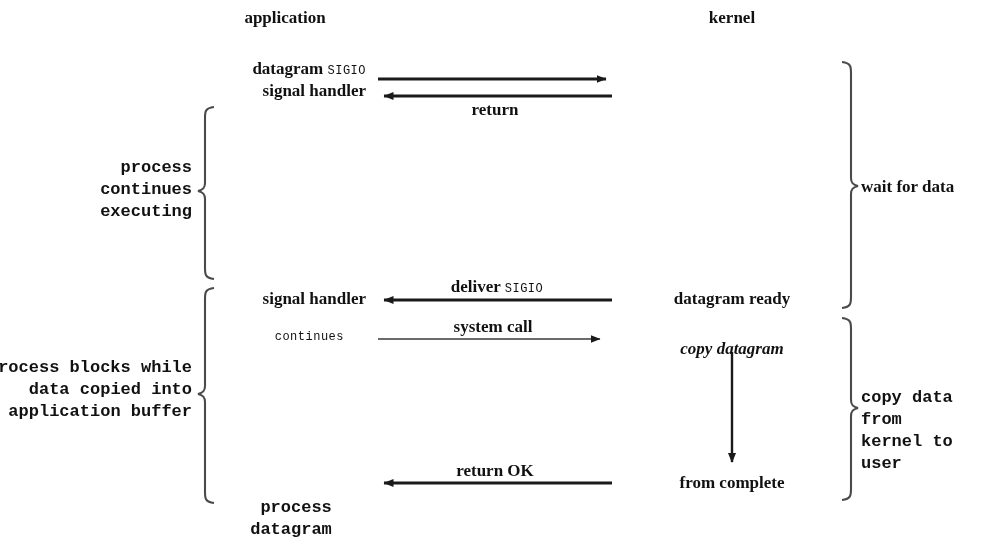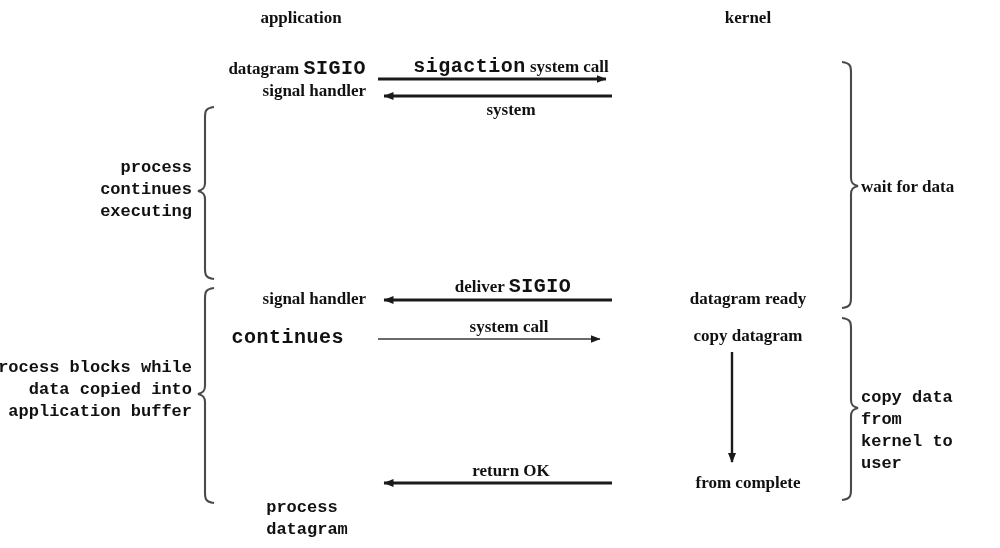--- a/index.html
+++ b/index.html
@@ -23,25 +23,25 @@
     line-height: 21px;
     font-weight: bold;
     color: #111;
   }
   .hdr {
     font-size: 17px;
     font-weight: bold;
   }
   .mono {
     font-family: "Liberation Mono", "DejaVu Sans Mono", monospace;
-    font-weight: bold;
-    font-size: 20px;
+    font-weight: normal;
+    font-size: 12px;
     letter-spacing: 0.5px;
   }
-  .ctr { transform: translateX(-50%); text-align: left; margin-left: 16px; }
+  .ctr { transform: translateX(-50%); text-align: right; }
   .rgt { transform: translateX(-100%); text-align: right; }
   .multi { line-height: 22px; white-space: pre-line; font-family: Liberation Mono, monospace; }
   svg.layer {
     position: absolute;
     left: 0; top: 0;
     width: 1000px;
     height: 548px;
     pointer-events: none;
   }
   .brace-path { fill: none; stroke: #4a4a4a; stroke-width: 2.1px; }
@@ -136,41 +136,40 @@
   </svg>
 
   <div class="lbl hdr ctr" style="left:285px; top:7px;">application</div>
 
   <div class="lbl hdr ctr" style="left:732px; top:7px;">kernel</div>
 
   <div class="lbl rgt" style="left:366px; top:58px;"><span>datagram </span><span class="mono">SIGIO</span></div>
 
   <div class="lbl rgt" style="left:366px; top:80px;">signal handler</div>
 
-  <div class="lbl ctr" style="left:495px; top:56px;"><span class="mono">sigaction</span><span> system call</span></div>
 
-  <div class="lbl ctr" style="left:495px; top:99px;">system</div>
+  <div class="lbl ctr" style="left:495px; top:99px;">return</div>
 
   <div class="lbl rgt multi" style="left:192px; top:157px;">process
 continues
 executing</div>
 
   <div class="lbl" style="left:861px; top:176px;">wait for data</div>
 
   <div class="lbl rgt" style="left:366px; top:288px;">signal handler</div>
 
   <div class="lbl ctr" style="left:497px; top:276px;"><span>deliver </span><span class="mono">SIGIO</span></div>
 
   <div class="lbl ctr" style="left:732px; top:288px;">datagram ready</div>
 
   <div class="lbl rgt mono" style="left:344px; top:327px;">continues</div>
 
   <div class="lbl ctr" style="left:493px; top:316px;">system call</div>
 
-  <div class="lbl ctr" style="left:732px; top:325px;">copy datagram</div>
+  <div class="lbl ctr" style="left:732px; top:338px;font-style:italic;">copy datagram</div>
 
   <div class="lbl multi" style="left:861px; top:387px;">copy data from
 kernel to user</div>
 
   <div class="lbl rgt multi" style="left:192px; top:357px;">process blocks while
 data copied into
 application buffer</div>
 
   <div class="lbl ctr" style="left:495px; top:460px;">return OK</div>
 

